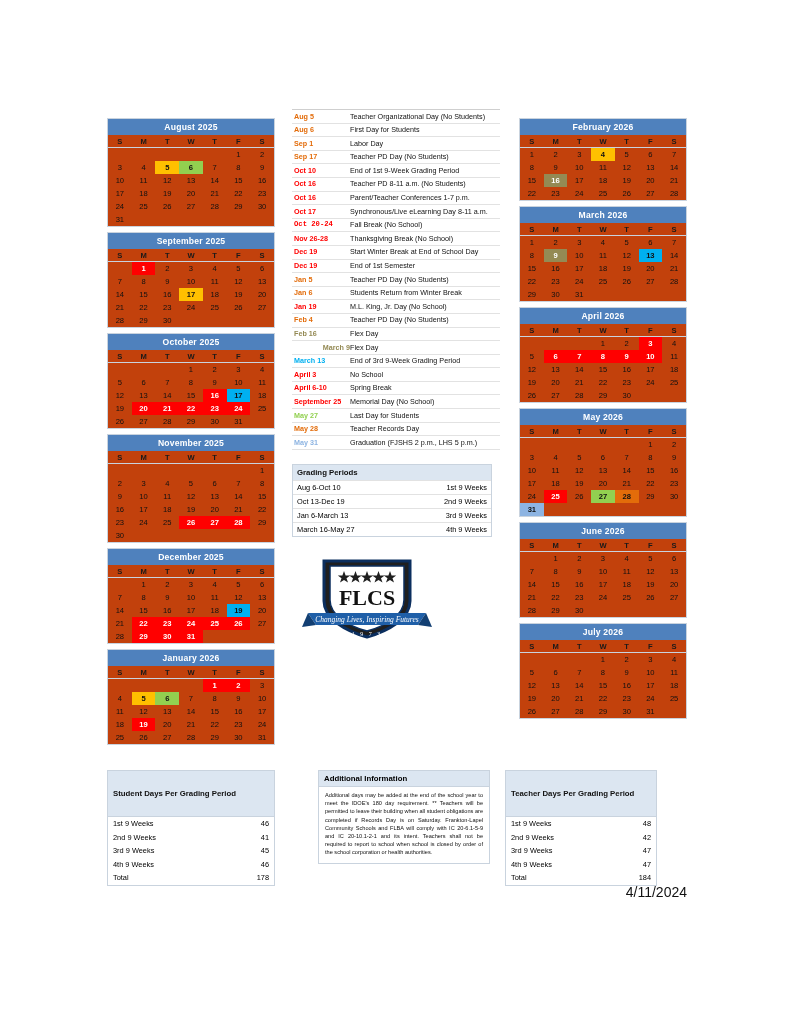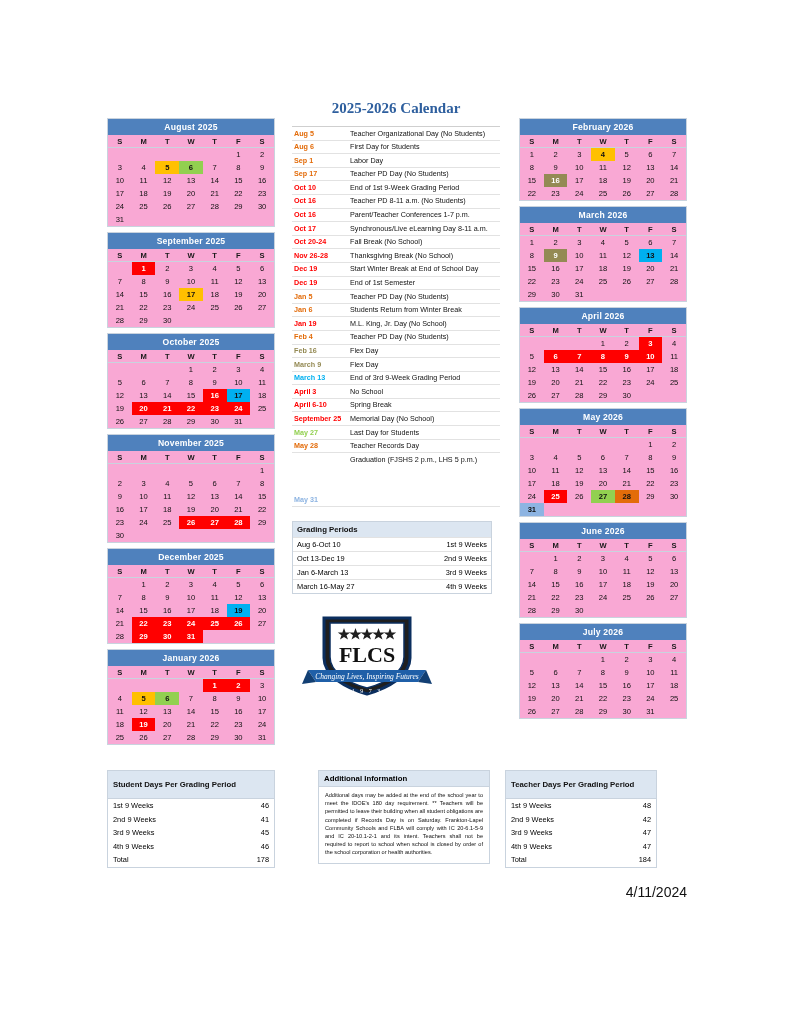--- a/index.html
+++ b/index.html
@@ -23,21 +23,21 @@
   
   .col-left  { position: absolute; left: 107px;  top: 118px; width: 168px; }
   .col-mid   { position: absolute; left: 292px;  top: 100px; width: 208px; }
   .col-right { position: absolute; left: 519px;  top: 118px; width: 160px; }
 
   
   .month {
     width: 168px;
     border: 1px solid #c9d3de;
     margin-bottom: 5px;
-    background: #f9a8d4;
+    background: #c2410c;
   }
   .month-title {
     background: #4f81bd;
     color: #ffffff;
     font-size: 8.6px;
     font-weight: bold;
     text-align: center;
     padding: 3px 0 3px;
     letter-spacing: .2px;
   }
@@ -153,21 +153,21 @@
   
   .bottom-left  { position: absolute; left: 107px; top: 770px; width: 168px; }
   .bottom-mid   { position: absolute; left: 308px; top: 770px; width: 182px; padding-left: 10px; }
   .bottom-right { position: absolute; left: 505px; top: 770px; width: 152px; }
 
   .sumtable { width: 100%; border: 1px solid #c9d3de; border-collapse: collapse; }
   .sumtable .sum-title {
     background: #dce6f1;
     font-size: 7.8px;
     font-weight: bold;
-    padding: 9px 5px;
+    padding: 18px 5px;
     color: #111;
     border-bottom: 1px solid #c9d3de;
   }
   .sumtable .sum-row {
     display: flex;
     font-size: 7.4px;
     line-height: 13.5px;
     padding: 0 5px;
   }
   .sumtable .sum-row .s-l { flex: 1 1 auto; }
@@ -1043,21 +1043,20 @@
               <td>
                 <span class="cellbox">31</span>
               </td>
             </tr>
           </tbody>
         </table>
       </div>
     </div>
 
   <div class="col-mid">
-    <div class="cal-head-title">2025-2026 Calendar</div>
 
 
     <div class="events" id="event-list">
         <div class="event-row">
           <div class="ev-date" style="color: rgb(227, 108, 10);">Aug 5</div>
           <div class="ev-desc">Teacher Organizational Day (No Students)</div>
         </div>
         <div class="event-row">
           <div class="ev-date" style="color: rgb(227, 108, 10);">Aug 6</div>
           <div class="ev-desc">First Day for Students</div>
@@ -1080,21 +1079,21 @@
         </div>
         <div class="event-row">
           <div class="ev-date" style="color: rgb(255, 0, 0);">Oct 16</div>
           <div class="ev-desc">Parent/Teacher Conferences 1-7 p.m.</div>
         </div>
         <div class="event-row">
           <div class="ev-date" style="color: rgb(255, 0, 0);">Oct 17</div>
           <div class="ev-desc">Synchronous/Live eLearning Day 8-11 a.m.</div>
         </div>
         <div class="event-row">
-          <div class="ev-date" style="color: rgb(255, 0, 0);">Oct 20-24</div>
+          <div class="ev-date" style="color: rgb(255, 0, 0); font-family: Liberation Mono, monospace;">Oct 20-24</div>
           <div class="ev-desc">Fall Break (No School)</div>
         </div>
         <div class="event-row">
           <div class="ev-date" style="color: rgb(255, 0, 0);">Nov 26-28</div>
           <div class="ev-desc">Thanksgiving Break (No School)</div>
         </div>
         <div class="event-row">
           <div class="ev-date" style="color: rgb(255, 0, 0);">Dec 19</div>
           <div class="ev-desc">Start Winter Break at End of School Day</div>
         </div>
@@ -1116,21 +1115,21 @@
         </div>
         <div class="event-row">
           <div class="ev-date" style="color: rgb(227, 108, 10);">Feb 4</div>
           <div class="ev-desc">Teacher PD Day (No Students)</div>
         </div>
         <div class="event-row">
           <div class="ev-date" style="color: rgb(148, 138, 84);">Feb 16</div>
           <div class="ev-desc">Flex Day</div>
         </div>
         <div class="event-row">
-          <div class="ev-date" style="color: rgb(148, 138, 84);">March 9</div>
+          <div class="ev-date" style="color: rgb(148, 138, 84); text-align: right;">March 9</div>
           <div class="ev-desc">Flex Day</div>
         </div>
         <div class="event-row">
           <div class="ev-date" style="color: rgb(0, 176, 240);">March 13</div>
           <div class="ev-desc">End of 3rd 9-Week Grading Period</div>
         </div>
         <div class="event-row">
           <div class="ev-date" style="color: rgb(255, 0, 0);">April 3</div>
           <div class="ev-desc">No School</div>
         </div>
@@ -1144,21 +1143,21 @@
         </div>
         <div class="event-row">
           <div class="ev-date" style="color: rgb(146, 208, 80);">May 27</div>
           <div class="ev-desc">Last Day for Students</div>
         </div>
         <div class="event-row">
           <div class="ev-date" style="color: rgb(227, 108, 10);">May 28</div>
           <div class="ev-desc">Teacher Records Day</div>
         </div>
         <div class="event-row">
-          <div class="ev-date" style="color: rgb(141, 180, 226); margin-top: 40px;">May 31</div>
+          <div class="ev-date" style="color: rgb(141, 180, 226);">May 31</div>
           <div class="ev-desc">Graduation (FJSHS 2 p.m., LHS 5 p.m.)</div>
         </div>
       </div>
 
     <div class="grading">
       <div class="grading-title">Grading Periods</div>
       <div id="grading-rows">
           <div class="grading-row">
             <div class="g-l">Aug 6-Oct 10</div>
             <div class="g-r">1st 9 Weeks</div>

